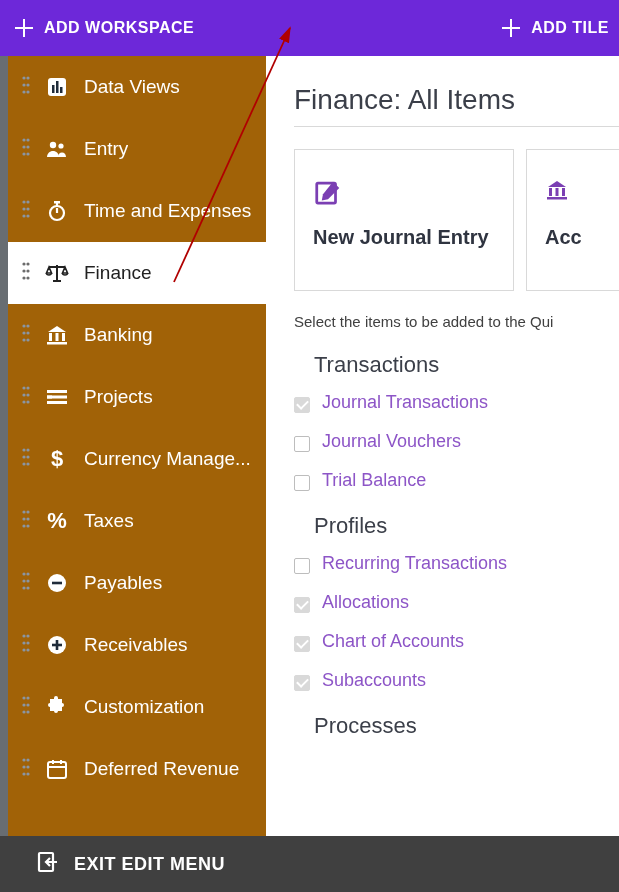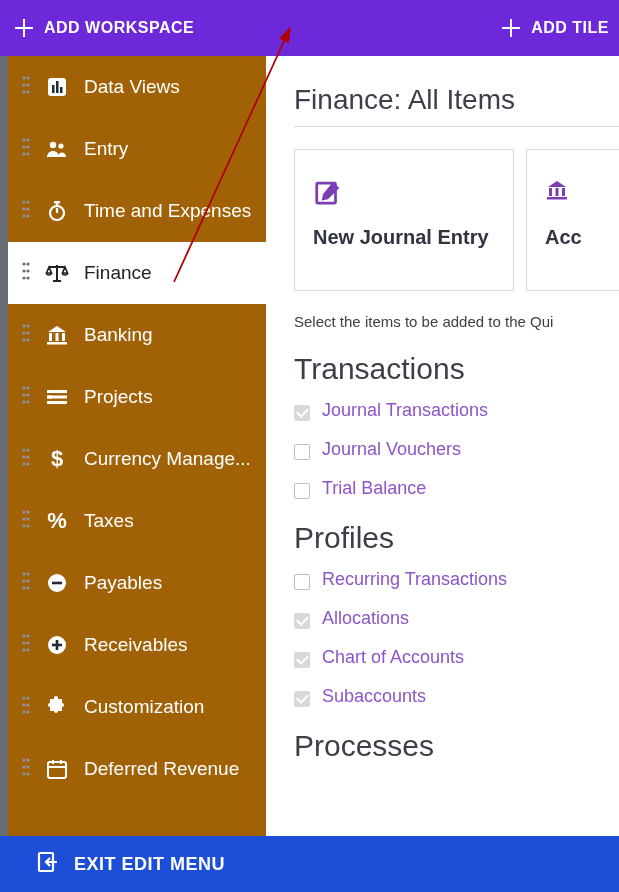--- a/index.html
+++ b/index.html
@@ -115,25 +115,26 @@
     color: #2f3440;
     margin-top: 12px;
     white-space: nowrap;
   }
   .instruction {
     font-size: 15px;
     color: #404040;
     margin-top: 22px;
   }
   .section-header {
-    font-size: 30px;
+    font-size: 22px;
     font-weight: 500;
     color: #3b3f49;
     margin-top: 22px;
     margin-bottom: 14px;
+    margin-left: 20px;
   }
   .check-row {
     display: flex;
     align-items: flex-end;
     gap: 12px;
     margin-bottom: 18px;
     cursor: pointer;
   }
   .checkbox {
     width: 16px;
@@ -160,21 +161,21 @@
     transform: rotate(45deg);
   }
   .check-label {
     color: #8d55c7;
     font-size: 18px;
     font-weight: 400;
   }
 
   .bottombar {
     height: 56px;
-    background: #1d4ed8;
+    background: #404040;
     color: #fff;
     display: flex;
     align-items: center;
     padding-left: 36px;
     gap: 14px;
     font-size: 18px;
     font-weight: 600;
     letter-spacing: 0.5px;
     cursor: pointer;
   }

